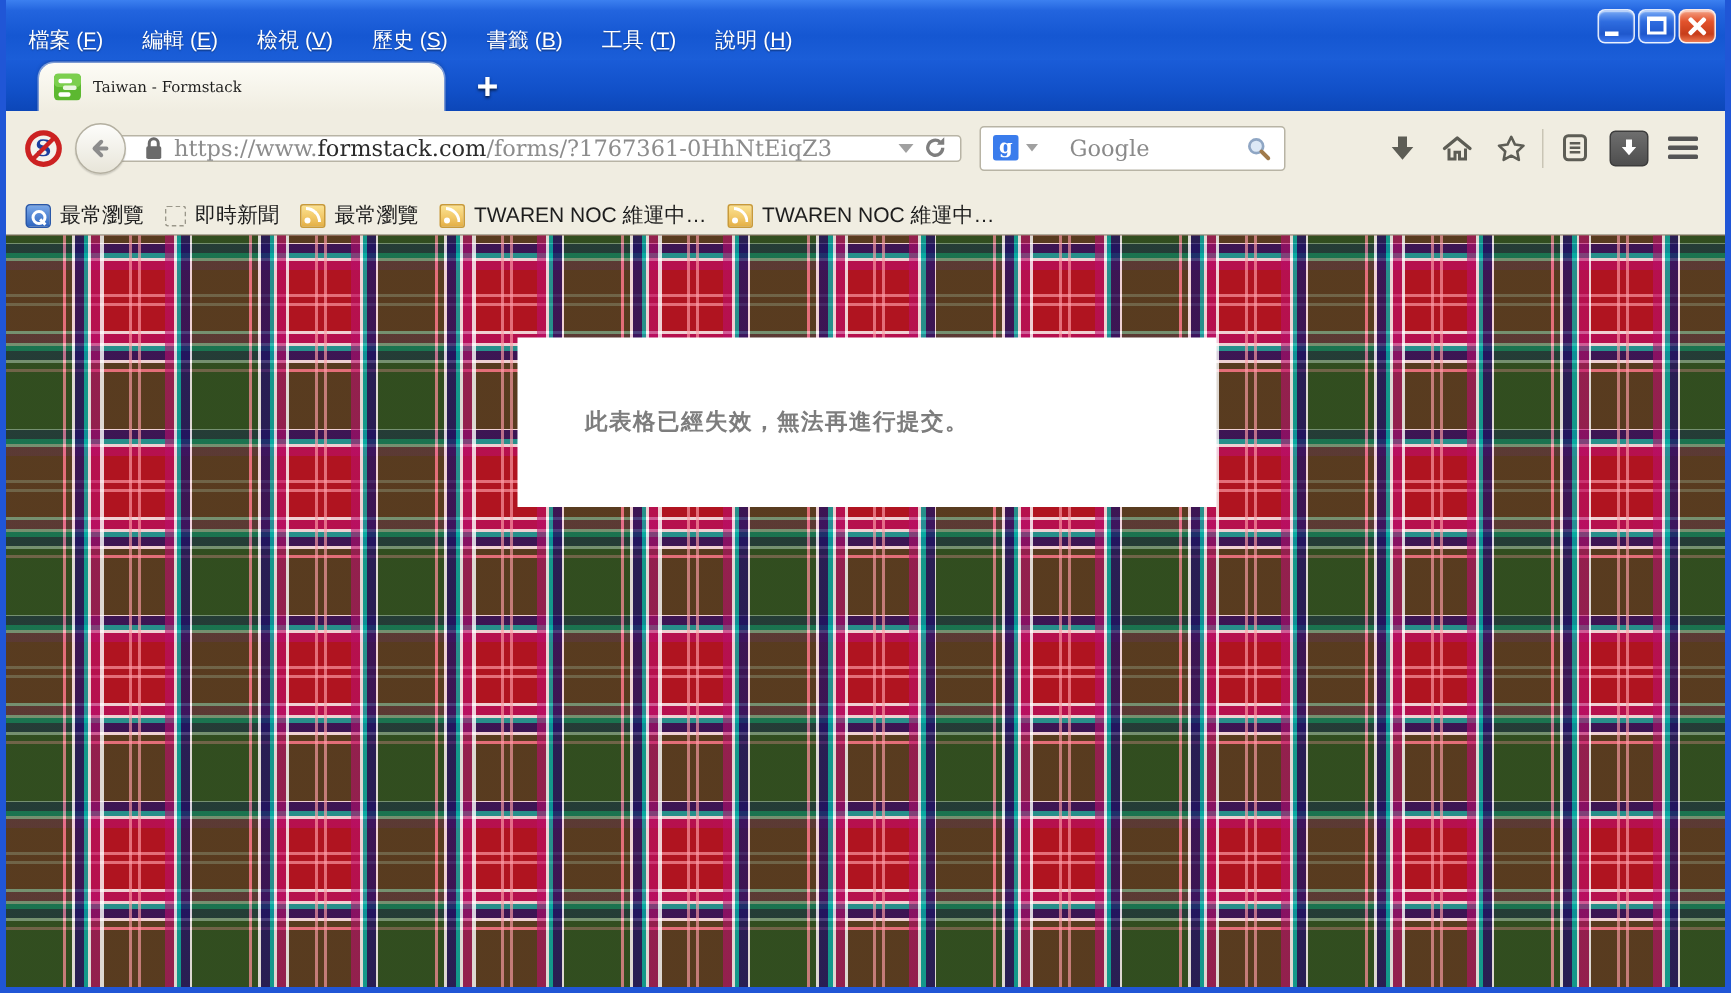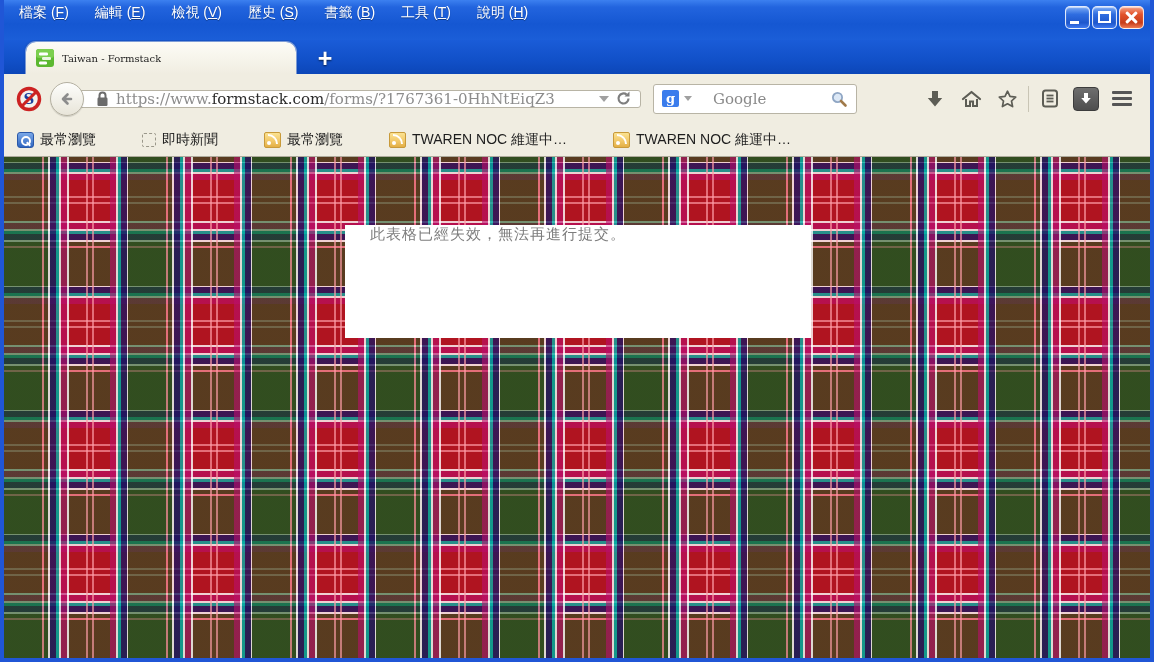--- a/index.html
+++ b/index.html
@@ -6,21 +6,21 @@
   html,body { width:1154px; height:662px; overflow:hidden; font-family:"Liberation Sans", sans-serif; }
 
   .window {
     position:fixed; inset:0; display:flex; flex-direction:column;
     border-left:4px solid #2056d6; border-right:4px solid #2056d6; border-bottom:4px solid #2056d6;
     background:#f0ede1;
   }
 
   
   .titlebar {
-    height:40px; flex:none; display:flex; align-items:flex-start;
+    height:40px; flex:none; display:flex; align-items:flex-end;
     background:linear-gradient(#3c80f0 0%, #2264de 18%, #1557d2 60%, #1b5ed8 100%);
     padding:0 6px; position:relative;
   }
   .menu-item {
     color:#fff; font-size:14px; padding:4px 9px; margin-right:8px; white-space:nowrap;
     text-shadow:0 1px 1px rgba(0,0,0,.35); cursor:default;
   }
   .menu-item u { text-decoration:underline; }
   .win-controls { position:absolute; right:6px; top:6px; display:flex; gap:2px; }
   .win-btn {
@@ -100,22 +100,22 @@
   .dark-dl-btn {
     width:26px; height:24px; border-radius:4px;
     background:linear-gradient(#6e6e6e, #4e4e4e); border:1px solid #3c3c3c;
     display:flex; align-items:center; justify-content:center;
   }
   .hamburger { display:flex; flex-direction:column; gap:3px; }
   .hamburger span { width:20px; height:3px; background:#555; border-radius:1px; }
 
   
   .bookmarksbar {
-    height:34px; flex:none; display:flex; align-items:center;
-    background:#f0ede1; border-bottom:1px solid #aeab9c; padding:0 6px;gap:32px;
+    height:34px; flex:none; display:flex; align-items:flex-end;
+    background:#f0ede1; border-bottom:1px solid #aeab9c; padding:0 6px;
   }
   .bm-item { display:flex; align-items:center; gap:6px; padding:3px 7px; border-radius:2px; cursor:pointer; white-space:nowrap; }
   .bm-label { font-size:14px; color:#1d1d1d; }
   .bm-icon { width:17px; height:16px; flex:none; position:relative; }
   .icon-most-visited { background:linear-gradient(#7aa8e8, #2f66c0); border-radius:3px; border:1px solid #2a58a8; }
   .icon-most-visited::after {
     content:""; position:absolute; left:3px; top:3px; width:6px; height:6px;
     border:2px solid #fff; border-radius:50%;
   }
   .icon-most-visited::before {
@@ -174,21 +174,21 @@
         rgba(255,158,168,0.65) 88px 90px,
         rgba(0,0,0,0) 90px 106px,
         rgba(186,14,108,0.6) 106px 112px,
         rgba(255,255,255,0.8) 112px 114px,
         rgba(0,178,168,0.78) 114px 117px,
         rgba(28,22,98,0.78) 117px 123px,
         rgba(255,255,255,0.8) 123px 124px);
   }
   .message-box {
     position:absolute; left:341px; top:68px; width:466px; height:113px;
-    background:#ffffff; display:flex; align-items:flex-start; padding-left:25px;
+    background:#ffffff; display:flex; align-items:center; padding-left:45px;font-weight:bold;
   }
   .message-text { font-family:"DejaVu Serif", serif; font-size:15px; color:#7d7d7d; letter-spacing:1px; }
 </style>
 </head>
 <body>
 
 <div class="window">
 
   <div class="titlebar">
     <div style="display:flex;">

